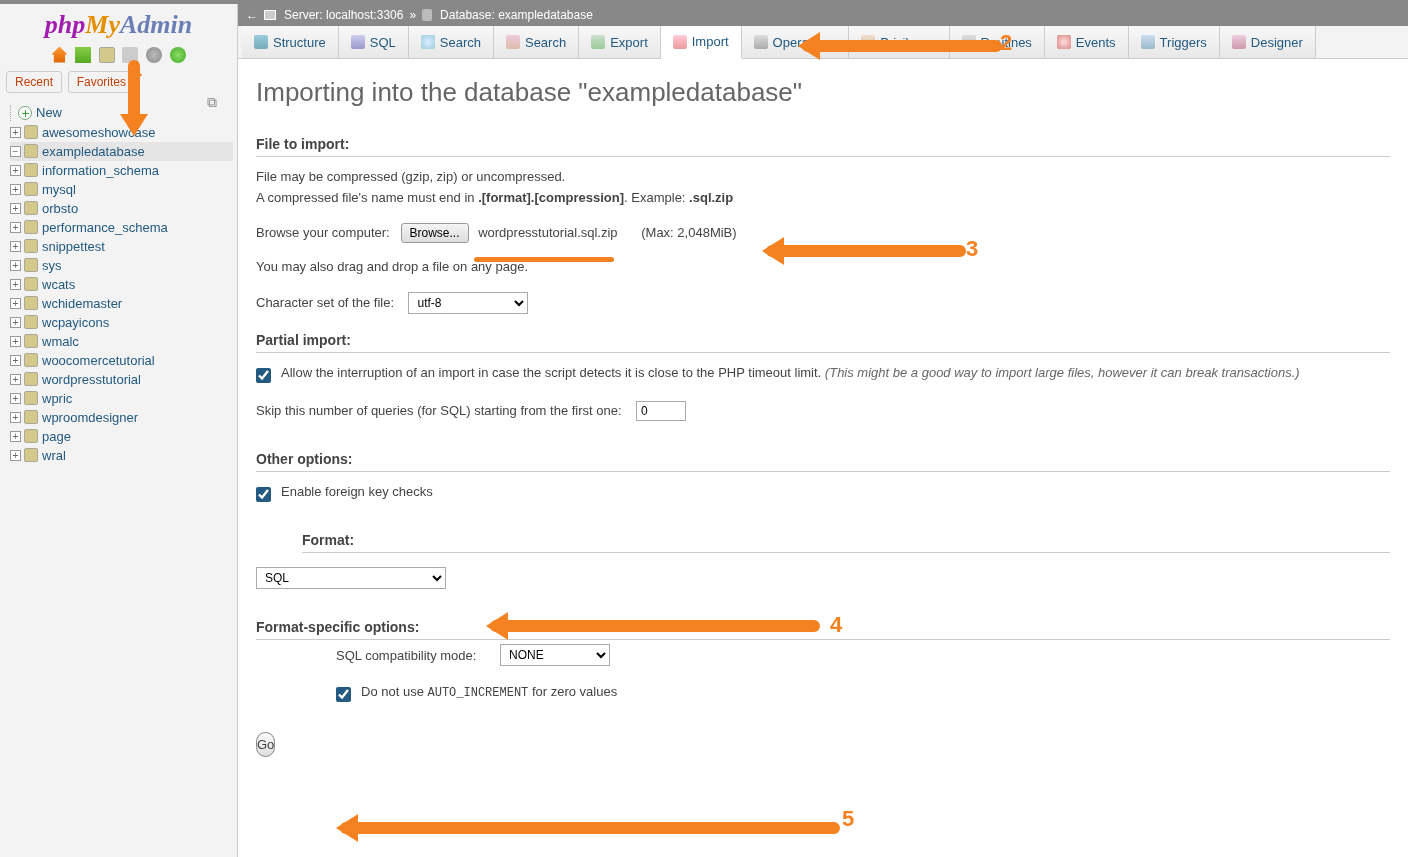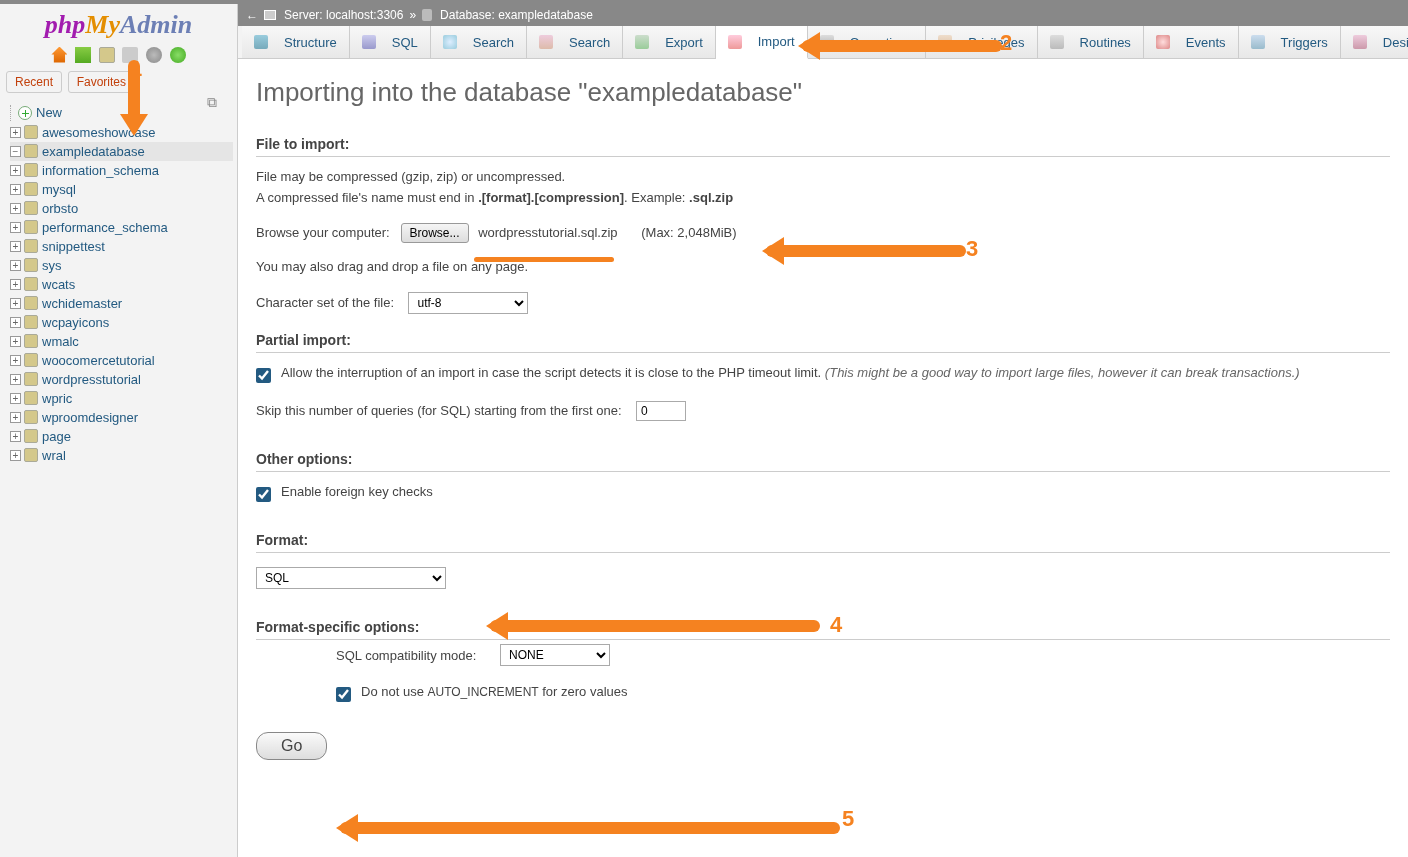--- a/index.html
+++ b/index.html
@@ -29,21 +29,21 @@
 
 .main { position:absolute; top:4px; left:238px; right:0; bottom:0; overflow:auto;}
 .breadcrumb { background:#888; color:#fff; padding:4px 8px; font-size:12px; display:flex; align-items:center; gap:6px;}
 .breadcrumb .arrow { color:#fff; cursor:pointer;}
 .breadcrumb a { color:#fff; text-decoration:none;}
 .breadcrumb .sep { color:#fff;}
 .breadcrumb .srvicon { display:inline-block; width:12px; height:10px; background:#ccc; border:1px solid #fff; margin-right:2px;}
 .breadcrumb .dbicon2 { display:inline-block; width:10px; height:12px; background:#bbb; border-radius:2px; margin-right:2px;}
 
 .tabs { background:#f3f3f3; border-bottom:1px solid #ccc; padding-left:4px; display:flex; }
-.tab { display:flex; align-items:center; padding:8px 12px; border-right:1px solid #ccc; cursor:pointer; gap:16px; background:linear-gradient(#f8f8f8,#e8e8e8);}
+.tab { display:flex; align-items:center; padding:8px 12px; border-right:1px solid #ccc; cursor:pointer; gap:5px; background:linear-gradient(#f8f8f8,#e8e8e8);}
 .tab.active { background:#fff; border-bottom:2px solid #fff; margin-bottom:-1px;}
 .tab span.label { color:#235a81; font-size:13px;}
 .tab .ticon { display:inline-block; width:14px; height:14px; }
 
 .content { padding:18px 18px 40px 18px; }
 h2 { color:#666; font-size:26px; font-weight:normal; margin-bottom:28px;}
 .section-title { font-weight:bold; font-size:14px; color:#444; margin:18px 0 4px 0; border-bottom:1px solid #ccc; padding-bottom:4px;}
 .section-body { margin-top:10px; color:#444; font-size:13px; line-height:1.6;}
 .browse-row { margin-top:14px; }
 .browse-btn { background:linear-gradient(#f5f5f5,#ddd); border:1px solid #999; border-radius:3px; padding:2px 8px; font-size:12px; cursor:pointer;}
@@ -54,21 +54,21 @@
 .chk-row { margin-top:12px; display:flex; align-items:flex-start; gap:10px;}
 .chk-row input[type=checkbox]{ margin-top:3px; width:15px; height:15px; accent-color:#235a81;}
 .italic { font-style:italic; color:#666;}
 .skip-row { margin-top:18px;}
 .skip-row input { width:50px; text-align:left;}
 .format-select { width:190px; margin-top:10px;}
 .fso { margin-left:80px; font-size:13px;}
 .fso-row { display:flex; align-items:center; gap:10px; margin-top:4px;}
 .fso select{ width:110px;}
 .go-row { margin-top:30px;}
-.go-btn { background:linear-gradient(#fafafa,#ddd); border:1px solid #888; border-radius:12px; padding:4px 24px; font-size:16px; cursor:pointer; color:#444;}
+.go-btn { background:linear-gradient(#fafafa,#ddd); border:1px solid #888; border-radius:12px; padding:4px 0; font-size:13px; cursor:pointer; color:#444;}
 
 
 .annot { position:absolute; pointer-events:none; z-index:50;}
 .arrow-h { height:12px; background:#f58220; border-radius:6px; position:relative;}
 .arrow-h::before { content:""; position:absolute; left:-18px; top:-8px; border:14px solid transparent; border-right:22px solid #f58220;}
 .arrow-v { width:12px; background:#f58220; border-radius:6px; position:relative;}
 .arrow-v::after { content:""; position:absolute; bottom:-20px; left:-8px; border:14px solid transparent; border-top:22px solid #f58220;}
 .annot-num { color:#f58220; font-size:22px; font-weight:bold; position:absolute;}
 .underline { height:5px; background:#f58220; border-radius:3px; position:absolute;}
 
@@ -312,37 +312,37 @@
       <span>Skip this number of queries (for SQL) starting from the first one:</span>&nbsp;&nbsp;&nbsp;
       <input type="number" value="0" style="">
     </div>
 
     <div class="section-title" style="margin-top:30px;">Other options:</div>
     <div class="chk-row">
       <input type="checkbox" checked="" style="">
       <span>Enable foreign key checks</span>
     </div>
 
-    <div class="section-title" style="margin-top:30px;">Format:</div>
+    <div class="section-title" style="margin-top:30px;margin-left:46px;">Format:</div>
     <select class="format-select">
       <option>SQL</option>
     </select>
 
     <div class="section-title" style="margin-top:30px;">Format-specific options:</div>
     <div class="fso">
       <div class="fso-row">
         <span>SQL compatibility mode:</span>&nbsp;
         <select>
           <option>NONE</option>
         </select>
       </div>
       <div class="chk-row" style="margin-top:18px;">
         <input type="checkbox" checked="" style="">
         <span>
-          <span>Do not use </span><code style="font-family:Liberation Sans, sans-serif;font-size:12px;">AUTO_INCREMENT</code><span> for zero values</span>
+          <span>Do not use </span><code style="font-family:Liberation Mono, monospace;font-size:12px;">AUTO_INCREMENT</code><span> for zero values</span>
         </span>
       </div>
     </div>
 
     <div class="go-row">
       <button class="go-btn">Go</button>
     </div>
   </div>
 </main>
 

